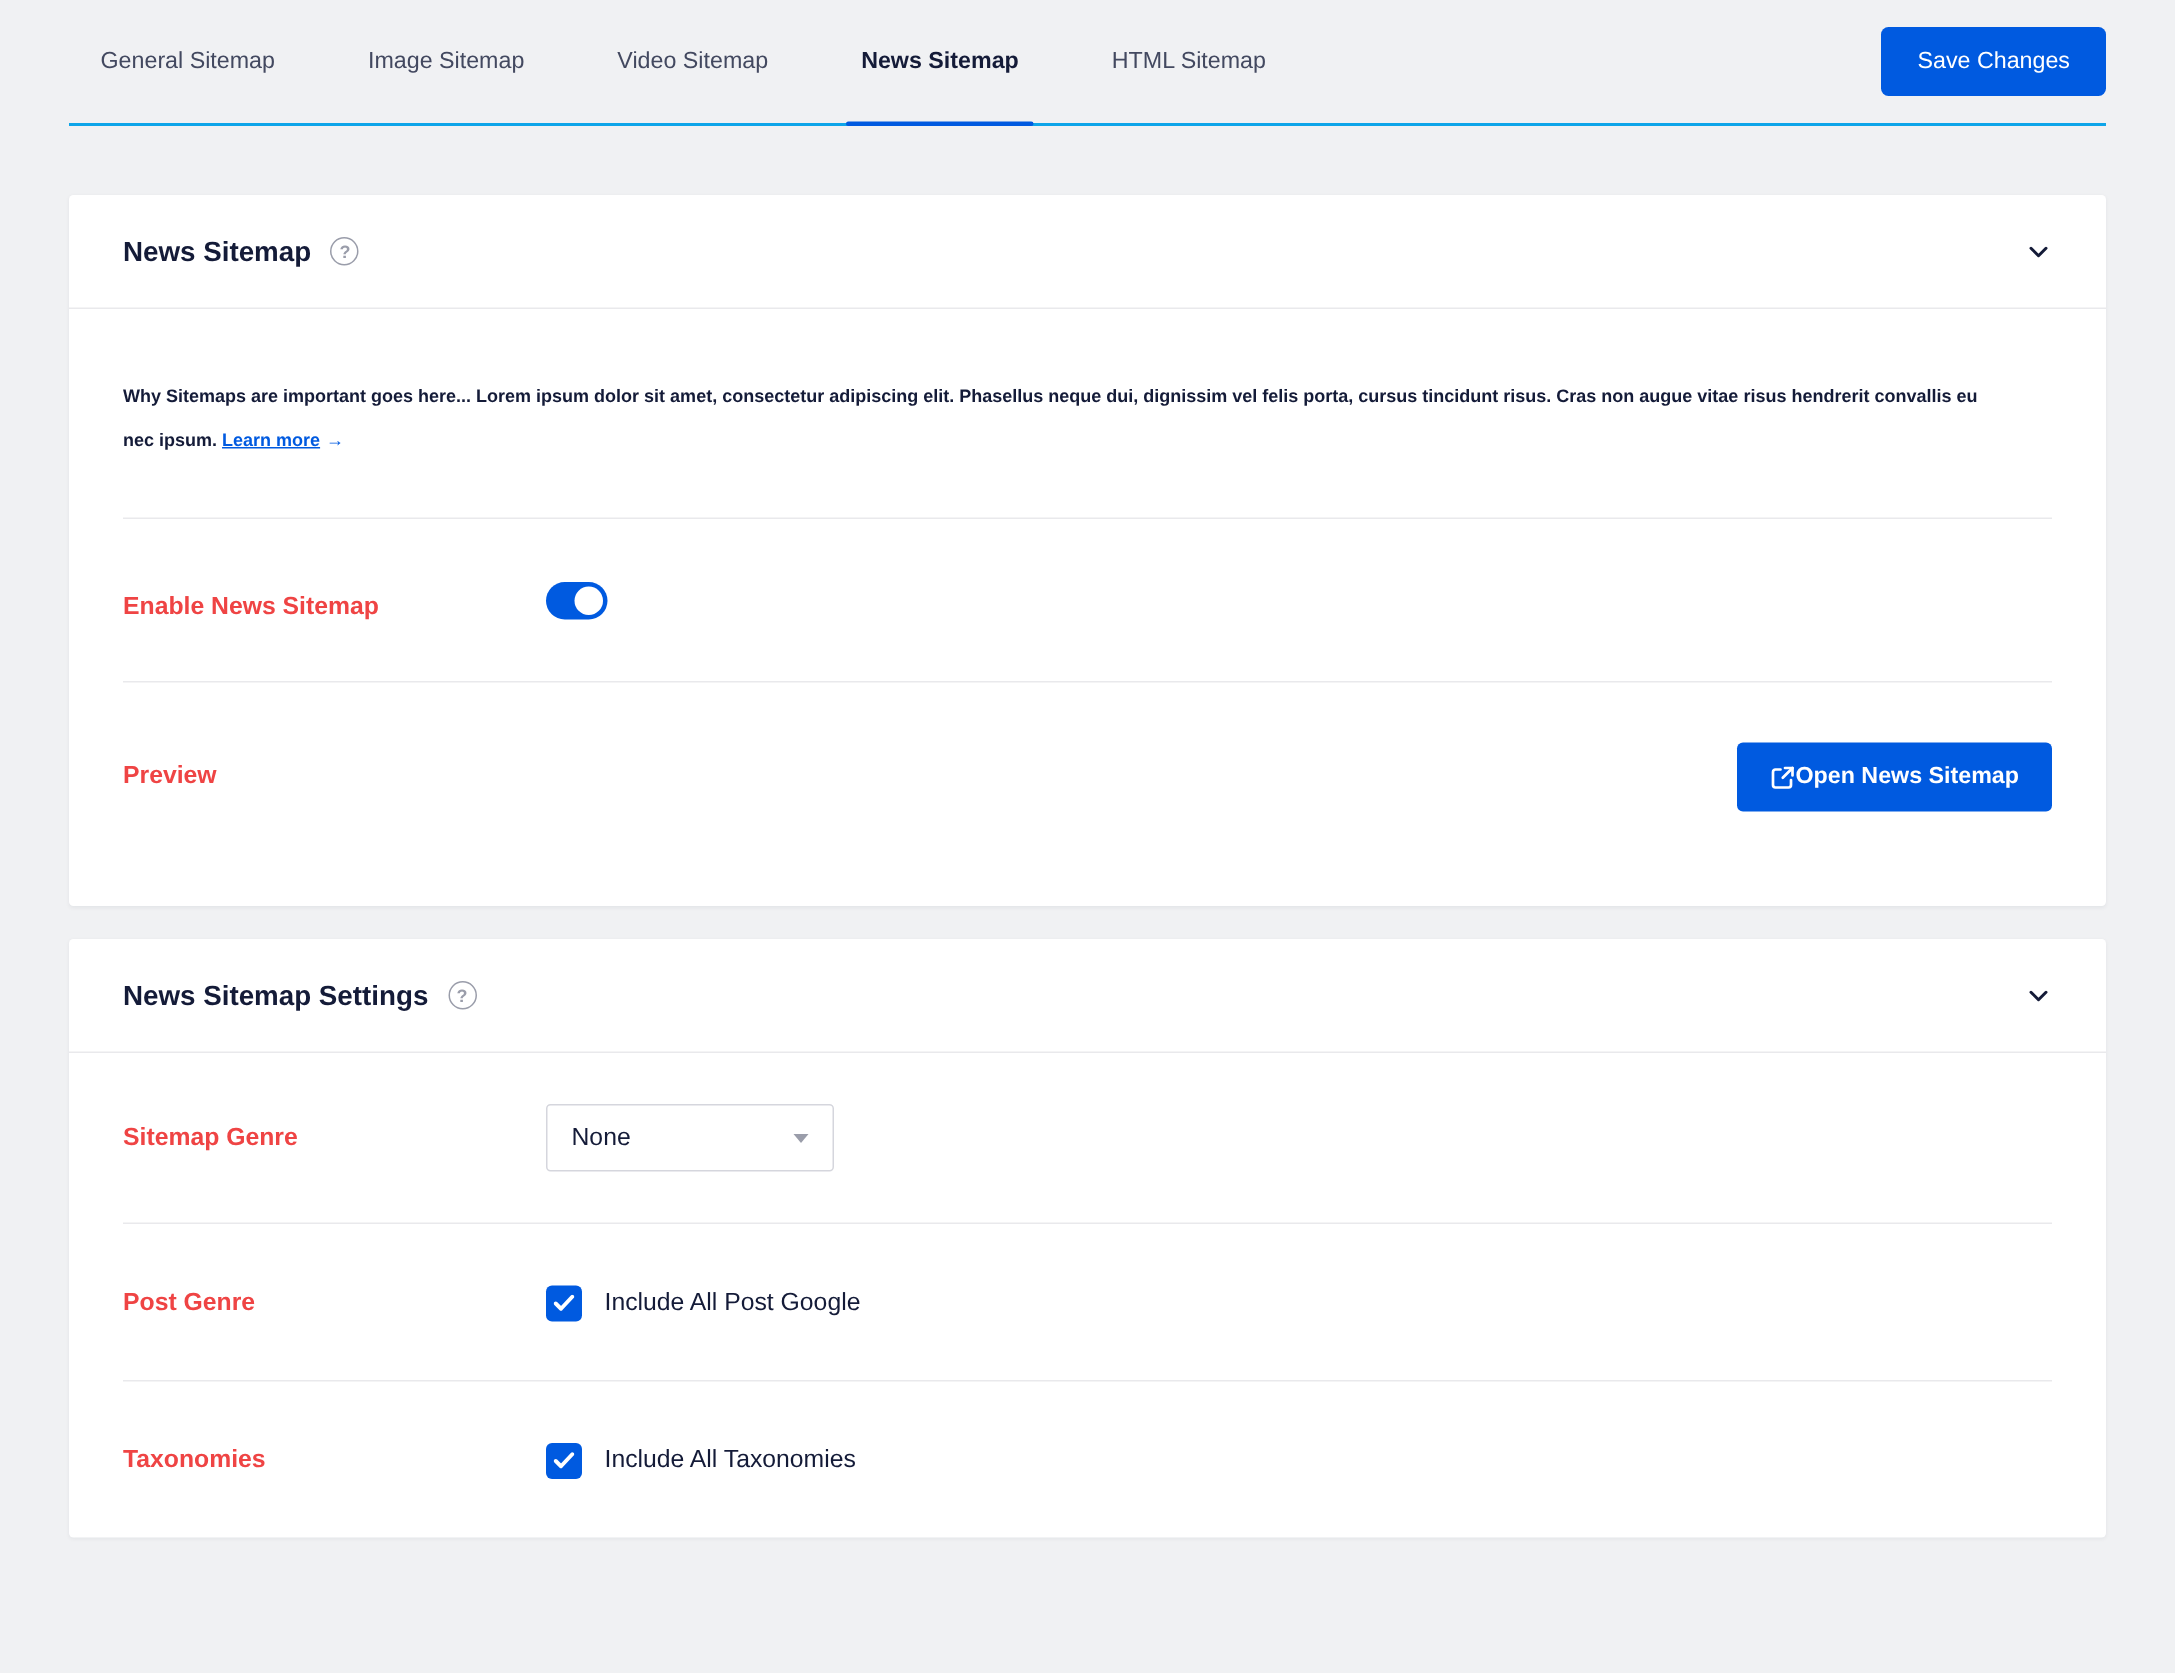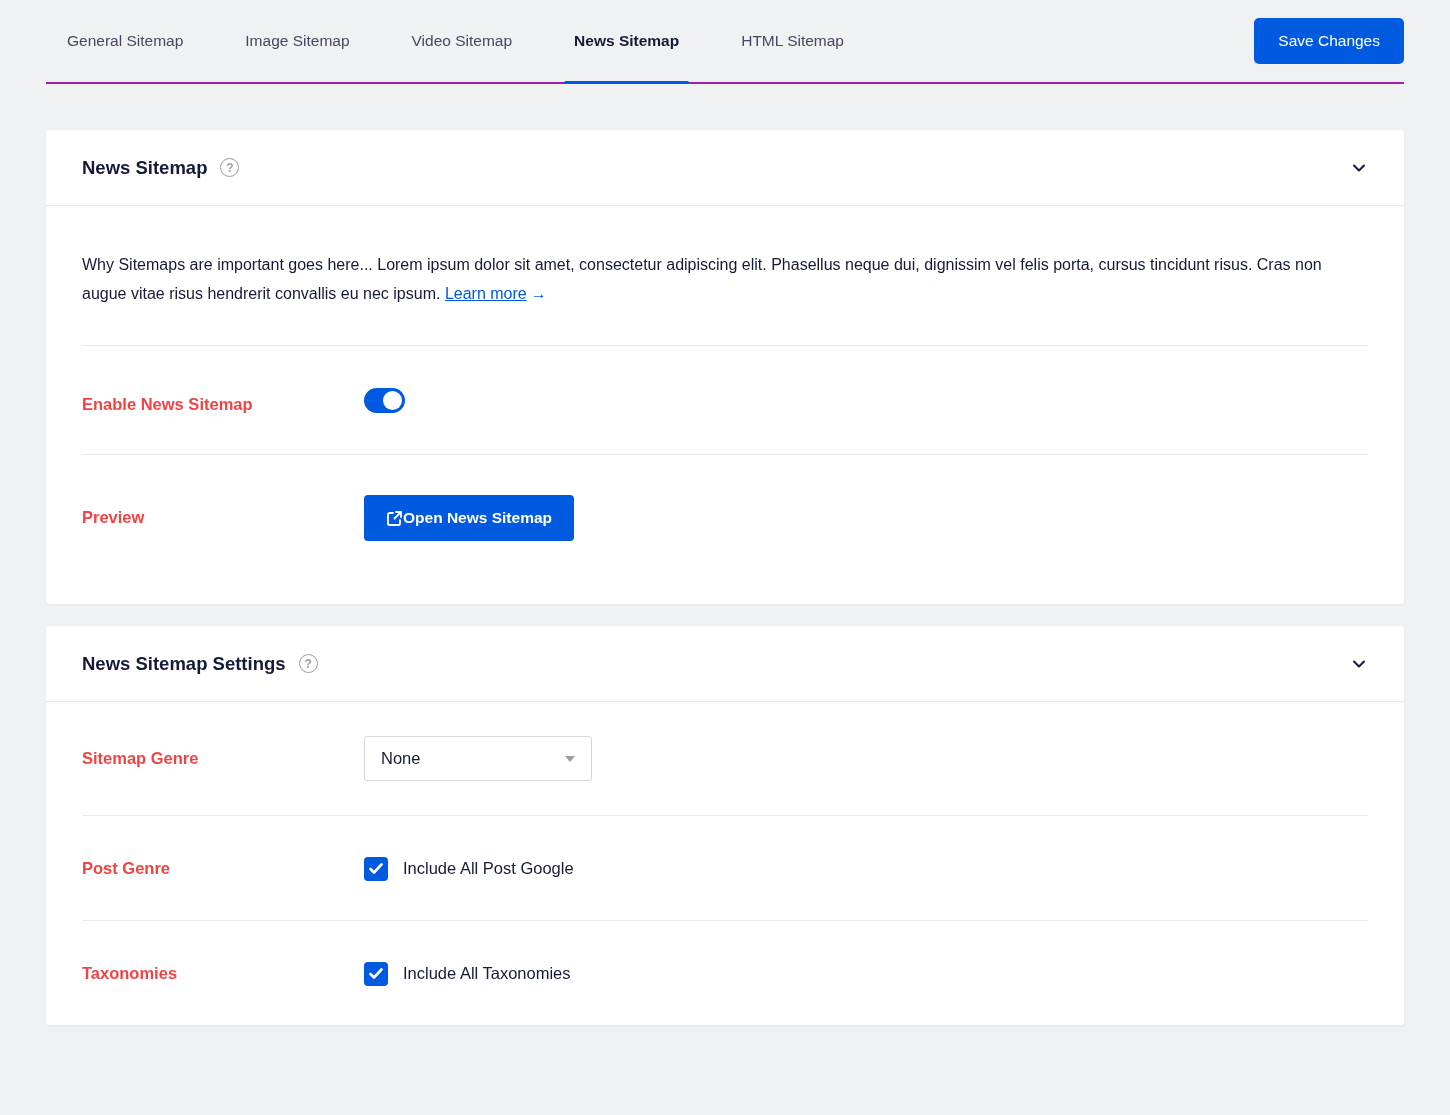--- a/index.html
+++ b/index.html
@@ -7,21 +7,21 @@
     width: 1450px; height: 1115px; overflow: hidden;
     background: #f0f1f3;
     font-family: "Liberation Sans", "DejaVu Sans", sans-serif;
     color: #141b38;
   }
   .container { width: 1358px; margin: 0 auto; }
 
   
   .tabbar {
     display: flex; align-items: center;
-    height: 84px; border-bottom: 2px solid #a21caf;
+    height: 84px; border-bottom: 2px solid #0ea5e9;
     padding-left: 21px;
   }
   .tab {
     position: relative; height: 100%;
     display: flex; align-items: center;
     margin-right: 62px;
     font-size: 15.5px; color: #434960;
     cursor: pointer; white-space: nowrap;
   }
   .tab.active { color: #141b38; font-weight: bold; }
@@ -59,21 +59,21 @@
     cursor: pointer; line-height: 1;
   }
   .chevron { margin-left: auto; cursor: pointer; display: flex; }
 
   .row {
     margin: 0 36px; border-bottom: 1px solid #e9e9ec;
     display: flex; align-items: flex-start;
   }
   .row:last-child { border-bottom: none; }
   .desc-row { padding: 44px 0 37px; display: block; }
-  .desc-text { font-size: 16px; line-height: 29px; color: #141b38; max-width: 1258px; }
+  .desc-text { font-size: 12px; line-height: 29px; color: #141b38; max-width: 1258px; font-weight: bold; }
   .learn-more { color: #005ae0; text-decoration: underline; cursor: pointer; }
   .learn-arrow { color: #005ae0; text-decoration: none; margin-left: 4px; }
 
   .field-row { padding: 36px 0; }
   .field-label {
     width: 282px; flex: 0 0 282px;
     font-size: 16.5px; font-weight: bold; color: #ef4444;
     line-height: 28px; padding-top: 8px;
   }
   .field-control { display: flex; align-items: center; }
@@ -91,31 +91,31 @@
 
   
   .primary-btn {
     display: inline-flex; align-items: center; gap: 0;
     background: #005ae0; color: #fff;
     font-size: 15.5px; font-weight: bold;
     border: none; border-radius: 4px;
     padding: 14px 22px; cursor: pointer;
     font-family: inherit;
   }
-  .preview-row { padding: 40px 0 63px; }
+  .preview-row { padding: 40px 0 63px; justify-content: space-between; }
 
   
   .text-input {
     width: 560px; height: 45px;
     border: 1px solid #d5d6dd; border-radius: 3px;
     font-size: 16px; padding: 0 14px; color: #141b38;
     font-family: inherit; background: #fff;
   }
   .select {
-    width: 228px; height: 45px;
+    width: 192px; height: 45px;
     border: 1px solid #d5d6dd; border-radius: 3px;
     display: flex; align-items: center; justify-content: space-between;
     padding: 0 16px; cursor: pointer; background: #fff;
     font-size: 16.5px; color: #141b38;
   }
   .caret {
     width: 0; height: 0;
     border-left: 5px solid transparent; border-right: 5px solid transparent;
     border-top: 6px solid #9a9daa;
   }

